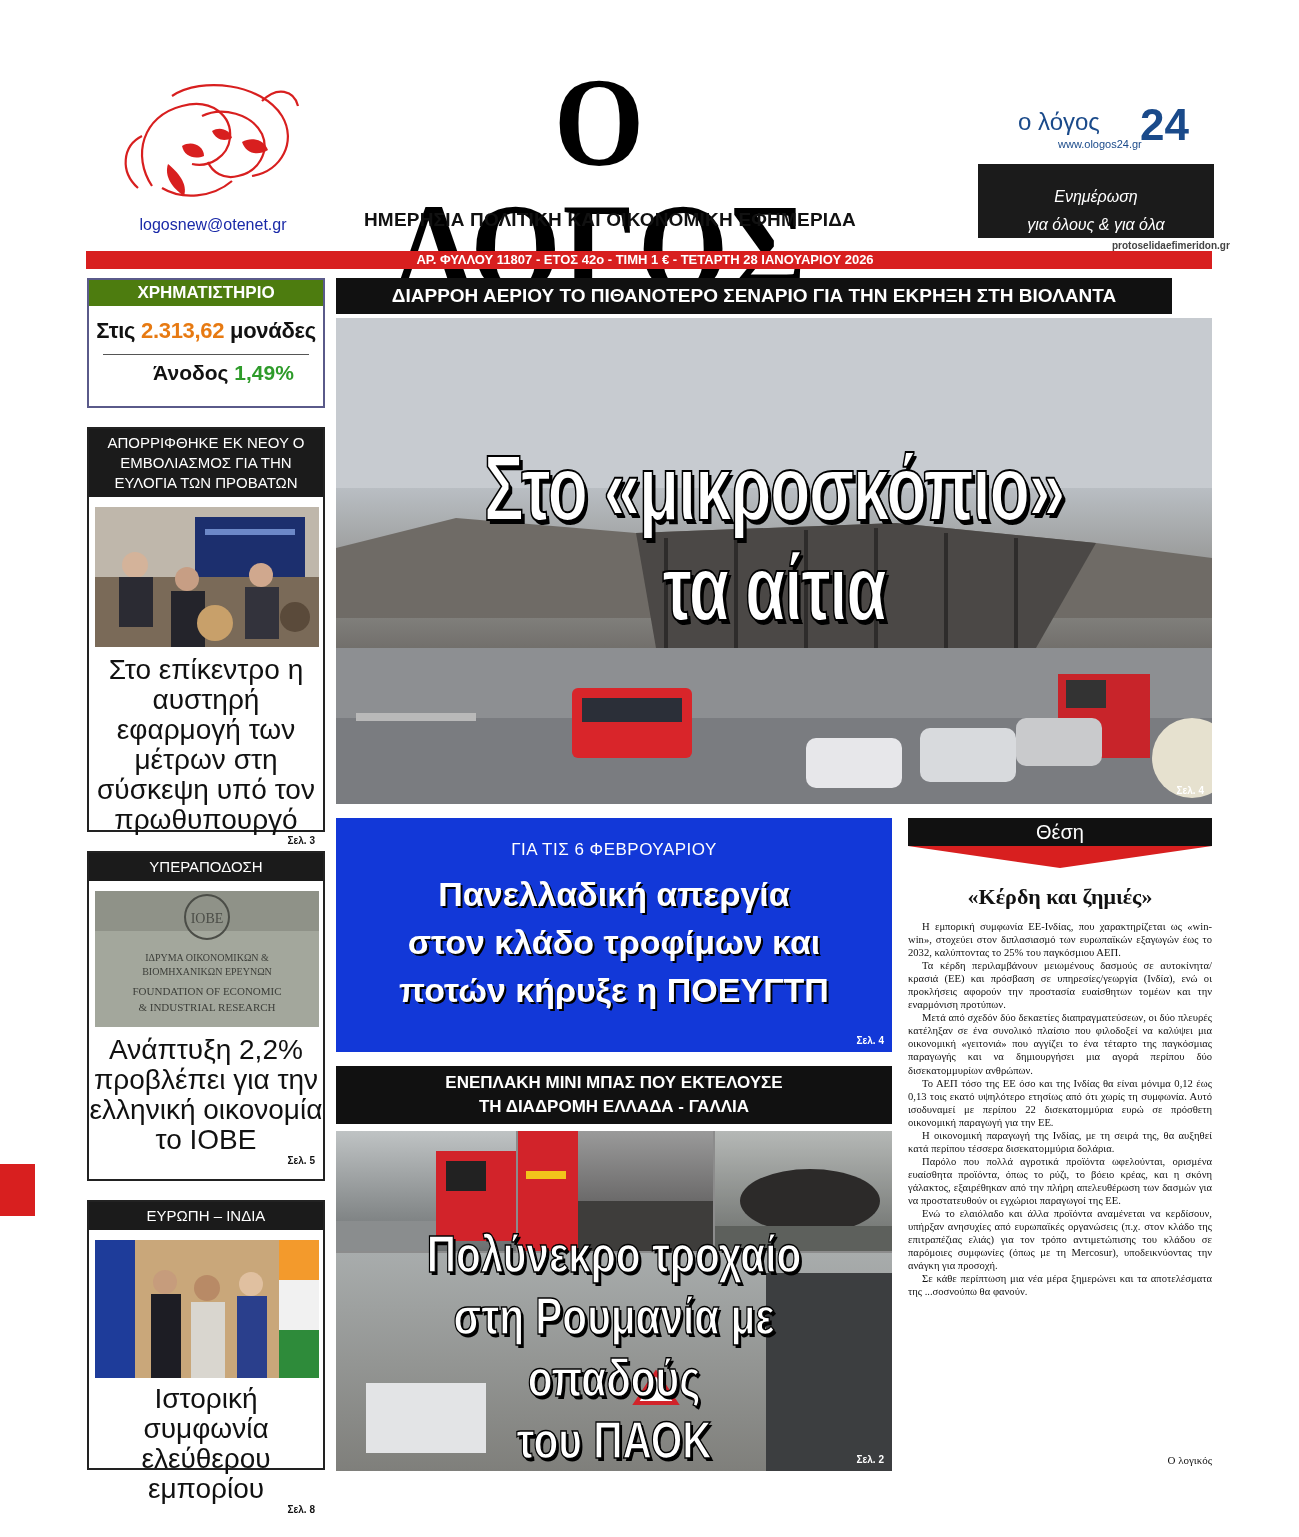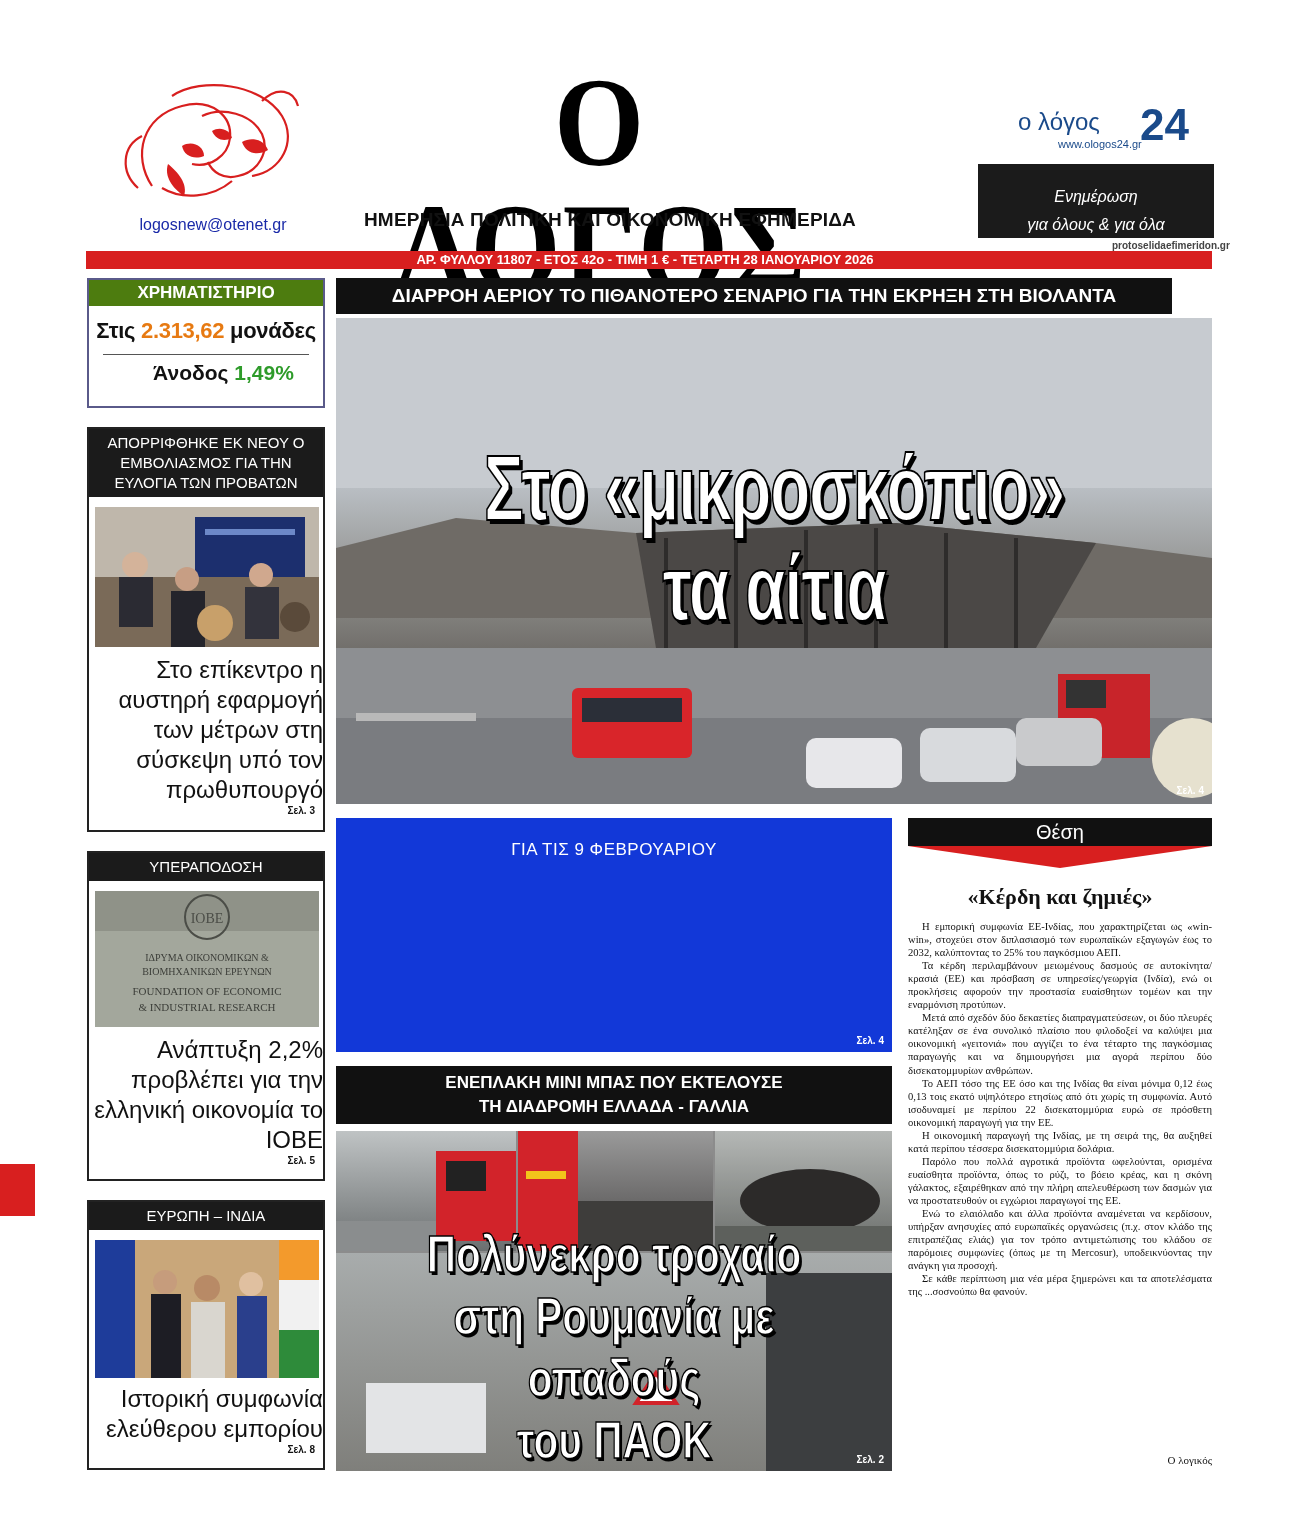--- a/index.html
+++ b/index.html
@@ -27,21 +27,21 @@
   .stock-head { height: 26px; background: #4d7c0f; color: #fff; font-weight: 700; text-align: center; font-size: 17px; line-height: 26px; }
   .stock-line1 { text-align: center; font-weight: 700; font-size: 22px; margin-top: 12px; letter-spacing: -0.3px; }
   .stock-sep { height: 1px; background: #555; margin: 10px 14px 6px; }
   .stock-line2 { text-align: center; font-weight: 700; font-size: 21px; padding-left: 35px; }
   .orange { color: #e77a12; }
   .green { color: #2e9b2a; }
 
   .side { border: 2px solid #222; background: #fff; }
   .side-head { background: #1b1b1b; color: #fff; text-align: center; font-size: 15px; line-height: 20px; padding: 4px 4px; text-transform: uppercase; }
   .side-photo { margin: 10px 6px 0; height: 140px; }
-  .side-text { text-align: right; font-size: 24px; line-height: 30px; color: #111; margin-top: 8px; }
+  .side-text { text-align: center; font-size: 28px; line-height: 30px; color: #111; margin-top: 8px; }
   .side-page { text-align: right; font-size: 10px; font-weight: 700; padding-right: 8px; }
 
   .side1 { left: 87px; top: 427px; width: 238px; height: 405px; }
   .side2 { left: 87px; top: 851px; width: 238px; height: 330px; }
   .side3 { left: 87px; top: 1200px; width: 238px; height: 270px; }
   .redsq { left: 0; top: 1164px; width: 35px; height: 52px; background: #d81f1f; }
 
   
   .hbar { left: 336px; top: 278px; width: 836px; height: 36px; background: #111; color: #fff; text-align: center; font-weight: 700; font-size: 19px; line-height: 36px; }
   .hero { left: 336px; top: 318px; width: 876px; height: 486px; overflow: hidden; background: linear-gradient(#c9cdd2 0%, #b9bec3 35%, #8f8f8c 55%, #6d6a66 70%, #8d8e90 100%); }
@@ -212,21 +212,26 @@
     <rect x="20" y="395" width="120" height="8" fill="#b9b9b9"></rect>
   </svg>
   <div class="hero-headline">
     <div>Στο «μικροσκόπιο»</div>
     <div>τα αίτια</div>
   </div>
   <div class="page-ref" style="right:8px; bottom:8px;">Σελ. 4</div>
 </div>
 
 <div class="abs blue">
-  <div class="blue-kicker">ΓΙΑ ΤΙΣ 9 ΦΕΒΡΟΥΑΡΙΟΥ</div>
+  <div class="blue-kicker">ΓΙΑ ΤΙΣ 6 ΦΕΒΡΟΥΑΡΙΟΥ</div>
+  <div class="blue-head">
+    <div>Πανελλαδική απεργία</div>
+    <div>στον κλάδο τροφίμων και</div>
+    <div>ποτών κήρυξε η ΠΟΕΥΓΤΠ</div>
+  </div>
   <div class="blue-page">Σελ. 4</div>
 </div>
 
 <div class="abs acc-bar">
   <div>ΕΝΕΠΛΑΚΗ ΜΙΝΙ ΜΠΑΣ ΠΟΥ ΕΚΤΕΛΟΥΣΕ</div>
   <div>ΤΗ ΔΙΑΔΡΟΜΗ ΕΛΛΑΔΑ - ΓΑΛΛΙΑ</div>
 </div>
 <div class="abs acc">
   <div class="acc-p1">
     <svg width="180" height="120">

